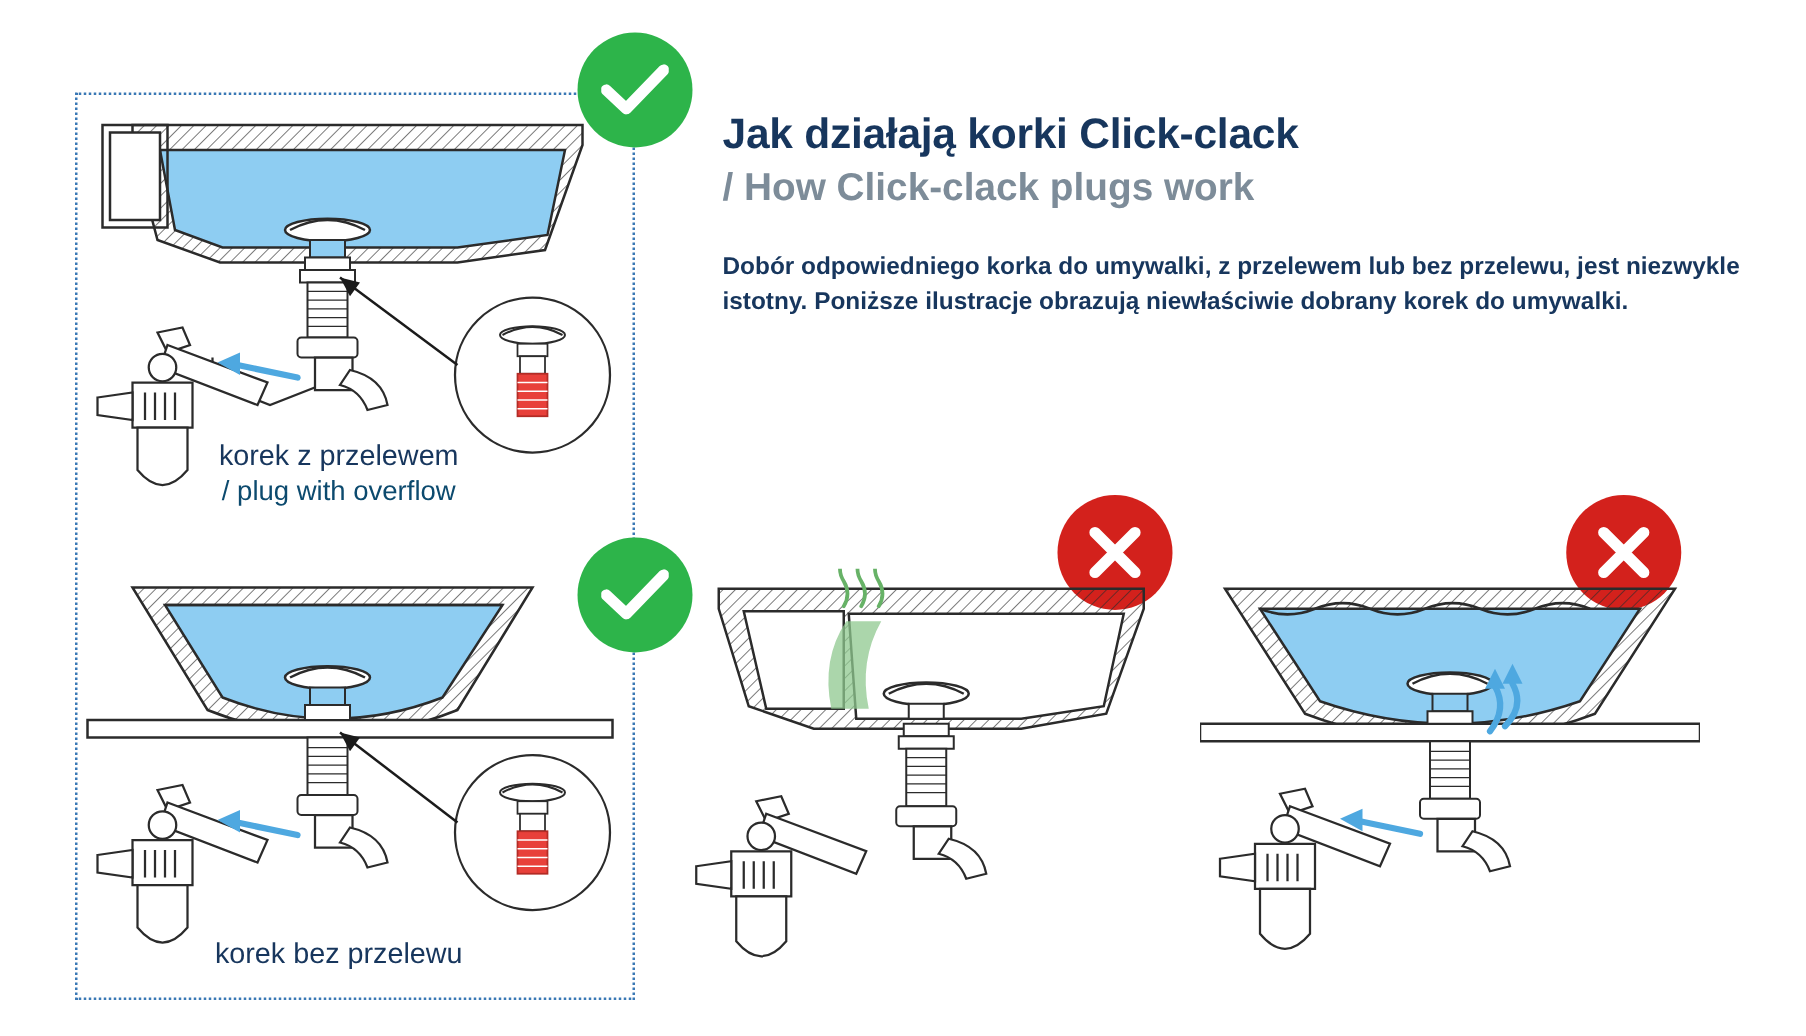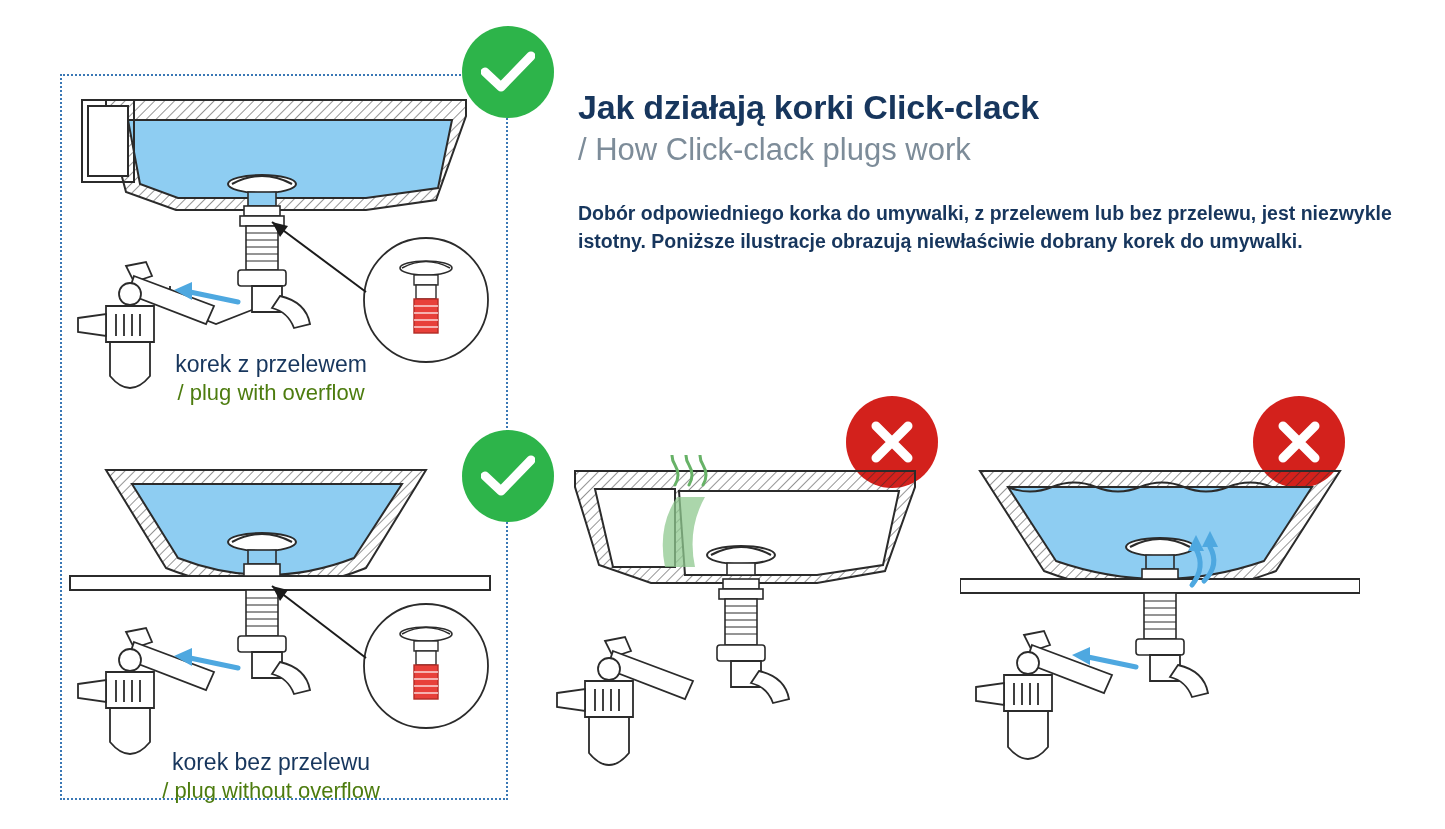--- a/index.html
+++ b/index.html
@@ -47,21 +47,21 @@
     color: #17365d;
     letter-spacing: -0.2px;
     line-height: 1.15;
     margin: 0;
   }
   .title-en {
     font-size: 31px;
     color: #7d8c99;
     line-height: 1.2;
     margin: 4px 0 0 0;
-    font-weight: normal;
+    font-weight: bold;
   }
 
   .body-block {
     position: absolute;
     left: 578px;
     top: 200px;
     width: 850px;
   }
   .body-pl {
     font-size: 19.5px;
@@ -85,21 +85,21 @@
     width: 430px;
     left: 56px;
   }
   .caption .pl {
     font-size: 23px;
     color: #17365d;
     line-height: 1.25;
   }
   .caption .en {
     font-size: 22px;
-    color: #4d7c0f;
+    color: #0c4a6e;
     line-height: 1.3;
   }
   .caption-1 { top: 350px; }
   .caption-2 { top: 748px; }
 
   
   .badge {
     position: absolute;
     width: 92px;
     height: 92px;
@@ -141,21 +141,20 @@
   <div class="body-block">
     <p class="body-pl">Dobór odpowiedniego korka do umywalki, z przelewem lub bez przelewu, jest niezwykle istotny. Poniższe ilustracje obrazują niewłaściwie dobrany korek do umywalki.</p>
   </div>
 
   <div class="caption caption-1">
     <div class="pl">korek z przelewem</div>
     <div class="en">/ plug with overflow</div>
   </div>
   <div class="caption caption-2">
     <div class="pl">korek bez przelewu</div>
-    <div class="en">/ plug without overflow</div>
   </div>
 
   <div class="badge ok badge-ok-1">
     <svg width="54" height="42" viewBox="0 0 54 42" aria-hidden="true">
       <path d="M4 21 L20 36 L50 5" fill="none" stroke="#ffffff" stroke-width="9" stroke-linecap="round" stroke-linejoin="round"></path>
     </svg>
   </div>
   <div class="badge ok badge-ok-2">
     <svg width="54" height="42" viewBox="0 0 54 42" aria-hidden="true">
       <path d="M4 21 L20 36 L50 5" fill="none" stroke="#ffffff" stroke-width="9" stroke-linecap="round" stroke-linejoin="round"></path>

